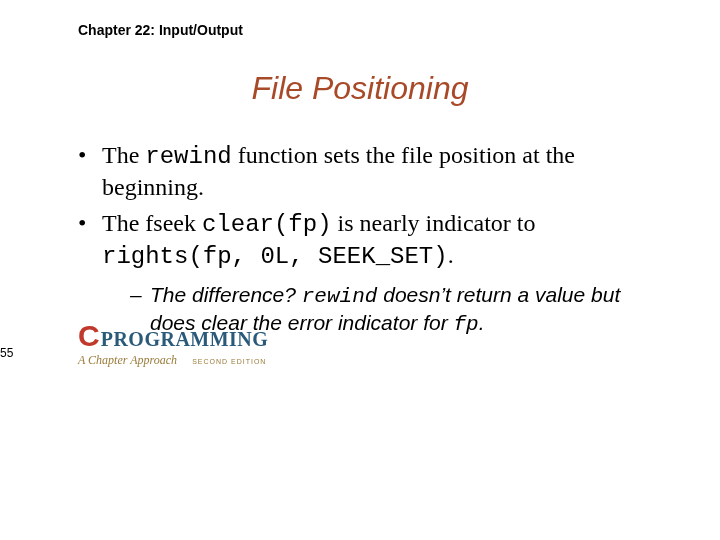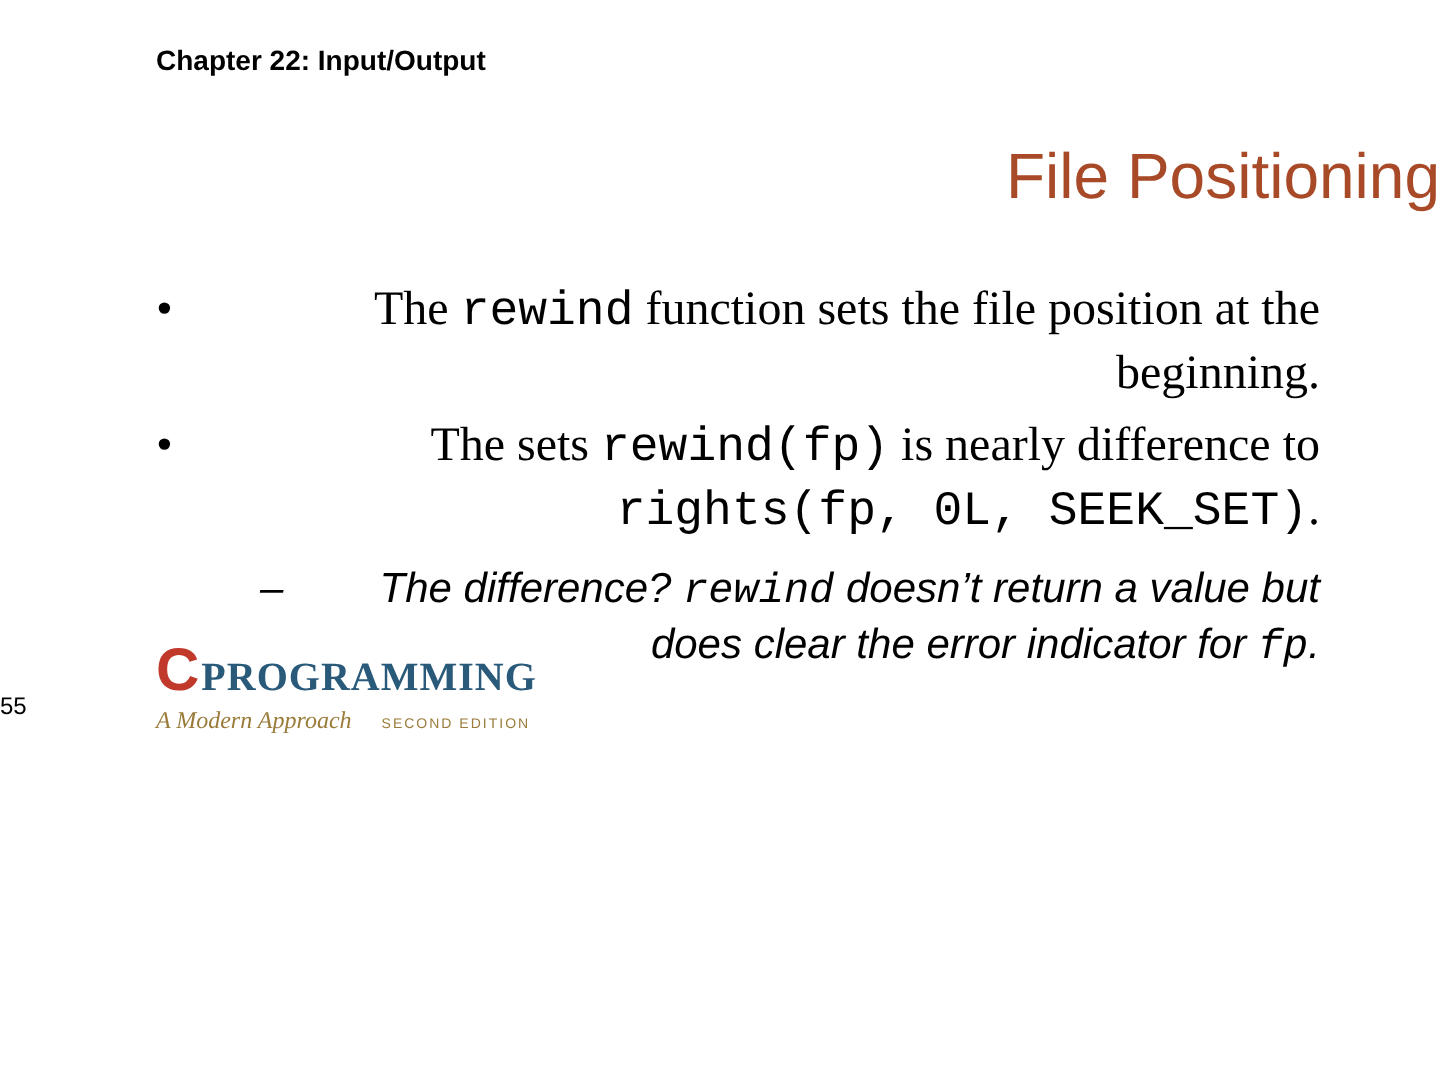--- a/index.html
+++ b/index.html
@@ -26,44 +26,44 @@
     font-family: Arial, Helvetica, sans-serif;
     font-weight: bold;
     font-size: 14px;
     color: #000;
   }
   .title {
     position: absolute;
     top: 70px;
     left: 0;
     width: 720px;
-    text-align: right;
+    text-align: center;
     font-family: Arial, Helvetica, sans-serif;
     font-size: 32px;
     color: #a84a28;
     font-weight: 400;
+    font-style: italic;
   }
   .body {
     position: absolute;
     top: 140px;
     left: 78px;
     right: 60px;
     font-size: 24px;
     line-height: 1.25;
   }
   ul.top {
     list-style: none;
     margin: 0;
     padding: 0;
   }
   ul.top > li {
     position: relative;
     padding-left: 24px;
     margin-bottom: 6px;
-    text-align: right;
   }
   ul.top > li::before {
     content: "•";
     position: absolute;
     left: 0;
     top: 0;
     font-size: 24px;
     line-height: 1.25;
   }
   ul.sub {
@@ -166,37 +166,37 @@
   <div class="chapter">Chapter 22: Input/Output</div>
 
   <div class="title">File Positioning</div>
 
   <div class="body">
     <ul class="top">
       <li>
         <span>The </span><span class="mono">rewind</span><span> function sets the file position at the beginning.</span>
       </li>
       <li>
-        <span>The sets </span><span class="mono">rewind(fp)</span><span> is nearly difference to </span><span class="mono">rights(fp, 0L, SEEK_SET)</span><span>.</span>
+        <span>The fseek </span><span class="mono">clear(fp)</span><span> is nearly indicator to </span><span class="mono">rights(fp, 0L, SEEK_SET)</span><span>.</span>
         <ul class="sub">
           <li>
             <span>The difference? </span><span class="mono">rewind</span><span> doesn’t return a value but does clear the error indicator for </span><span class="mono">fp</span><span>.</span>
           </li>
         </ul>
       </li>
     </ul>
   </div>
 
   <div class="footer">
     <div class="logo">
       <div class="logo-row">
         <span class="logo-c">C</span>
         <span class="logo-prog">PROGRAMMING</span>
       </div>
       <div class="logo-tag">
-        <span>A Modern Approach</span>
+        <span>A Chapter Approach</span>
         <span class="logo-ed">SECOND EDITION</span>
       </div>
     </div>
     <div class="pagenum">55</div>
   </div>
 
 </div>
 
 </body></html>

